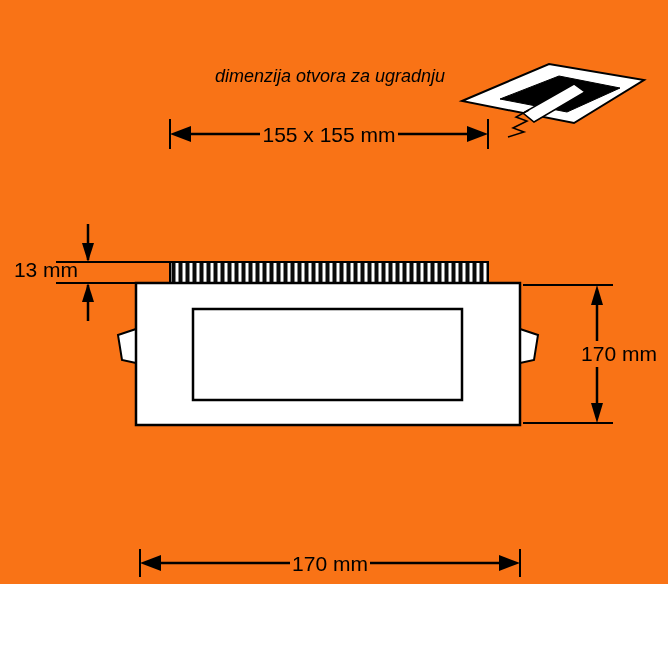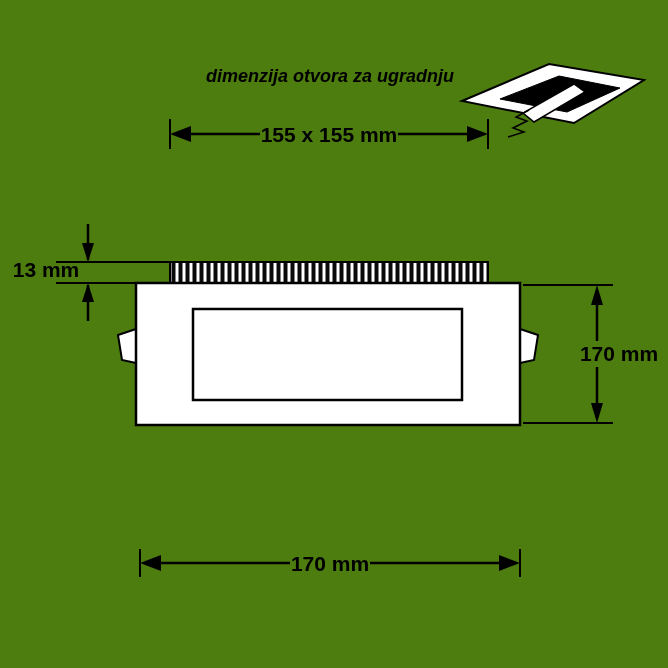--- a/index.html
+++ b/index.html
@@ -3,24 +3,23 @@
 <meta charset="utf-8">
 <style>
   html, body {
     margin: 0;
     padding: 0;
     background: #ffffff;
   }
   .stage {
     position: relative;
     width: 668px;
-    height: 668px;
-    background: #4d7c0f;
+    height: 584px;
+    background: #f97316;
     overflow: hidden;
-    font-weight: bold;
   }
   svg { display: block; }
   text {
     font-family: "Liberation Sans", "DejaVu Sans", sans-serif;
     fill: #000000;
   }
   .title-text {
     font-size: 18px;
     font-style: italic;
   }

